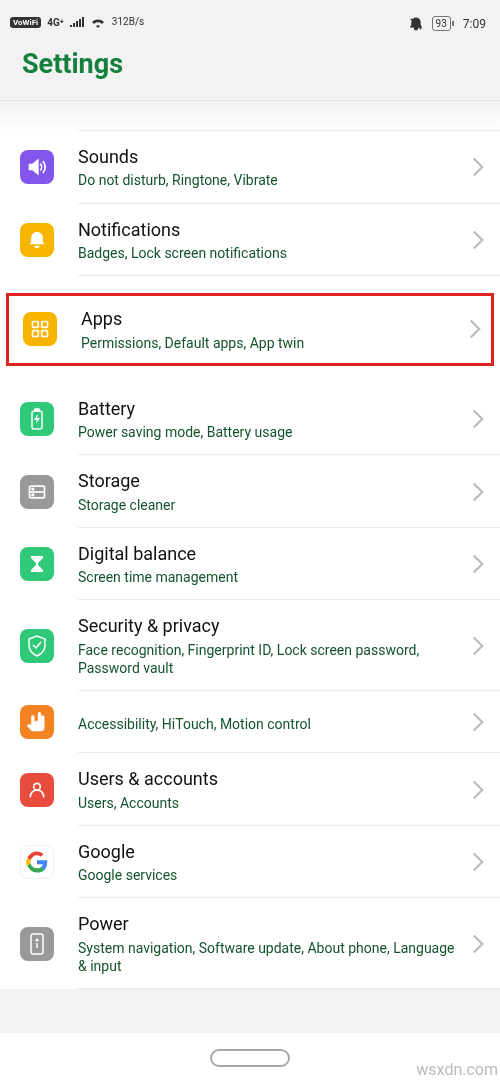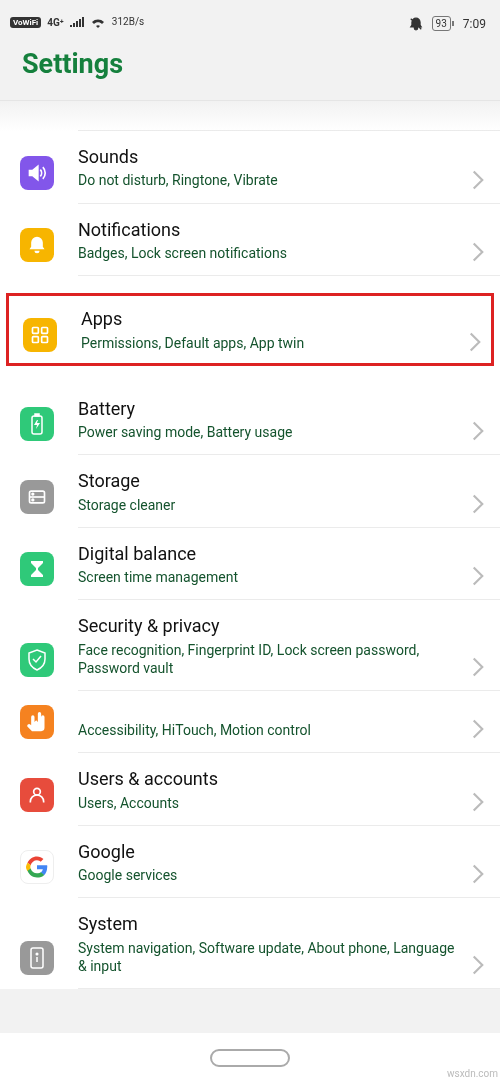--- a/index.html
+++ b/index.html
@@ -58,21 +58,21 @@
     .header-title {
       font-size: 27px;
       font-weight: bold;
       color: #15803d;
     }
     .list {
       background: #fff;
     }
     .row {
       display: flex;
-      align-items: flex-end;
+      align-items: center;
       padding: 14px 16px 14px 20px;
       position: relative;
       cursor: pointer;
     }
     .row::after {
       content: "";
       position: absolute;
       left: 78px;
       right: 0;
       bottom: 0;
@@ -138,21 +138,21 @@
     .nav-pill {
       width: 80px;
       height: 18px;
       border: 2px solid #aaa;
       border-radius: 10px;
     }
     .watermark {
       position: absolute;
       right: 2px;
       bottom: 4px;
-      font-size: 10px;
+      font-size: 16px;
       color: #bbb;
     }
   </style>
 </head>
 <body>
 
 <div class="status-bar">
   <div class="status-left">
     <span class="vowifi-badge">VoWiFi</span>
     <span class="fourg">4G⁺</span>
@@ -352,21 +352,21 @@
 
   <div class="row">
     <div class="icon-box bg-gray">
       <svg width="16" height="22" viewBox="0 0 16 22" fill="none" stroke="#fff" stroke-width="1.5">
           <rect x="2" y="1" width="12" height="20" rx="2"></rect>
           <circle cx="8" cy="7" r="0.8" fill="#fff"></circle>
           <line x1="8" y1="10" x2="8" y2="15"></line>
         </svg>
     </div>
     <div class="text-col">
-      <div class="title">System</div>
+      <div class="title">Power</div>
       <div class="subtitle">System navigation, Software update, About phone, Language &amp; input</div>
     </div>
     <svg class="chevron" width="12" height="20" viewBox="0 0 8 14">
         <path d="M1 1l6 6-6 6" stroke="currentColor" stroke-width="1.5" fill="none"></path>
       </svg>
   </div>
 
 </div>
 
 <div class="nav-bar">

